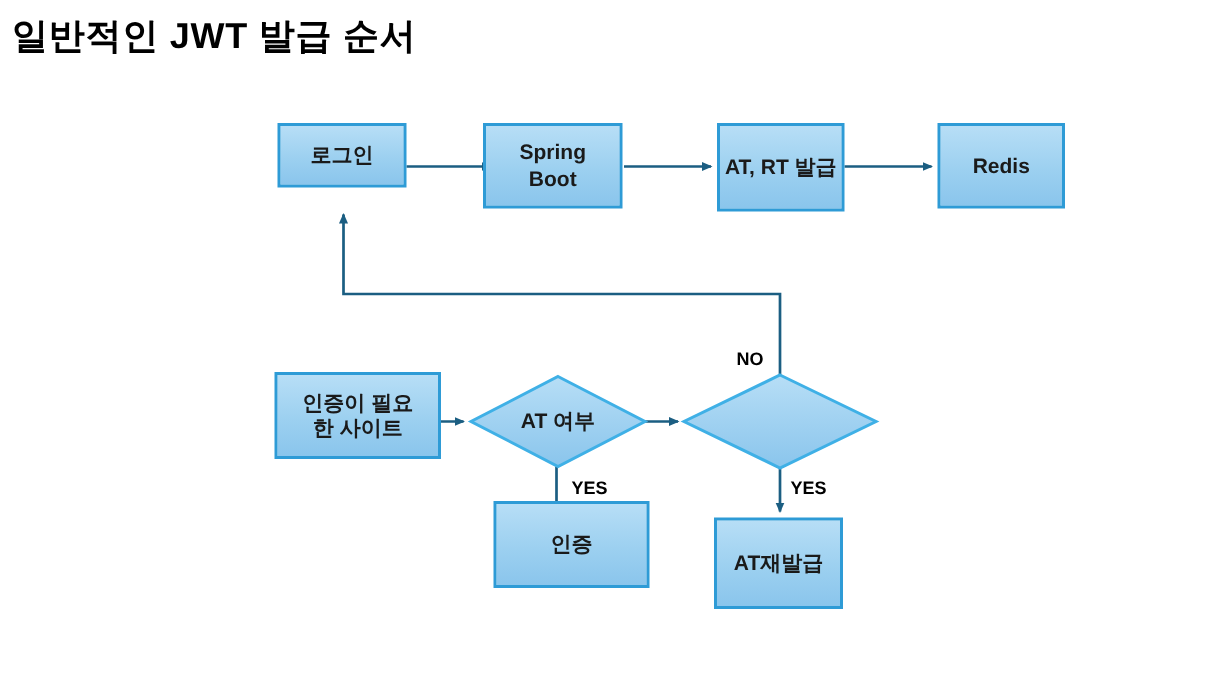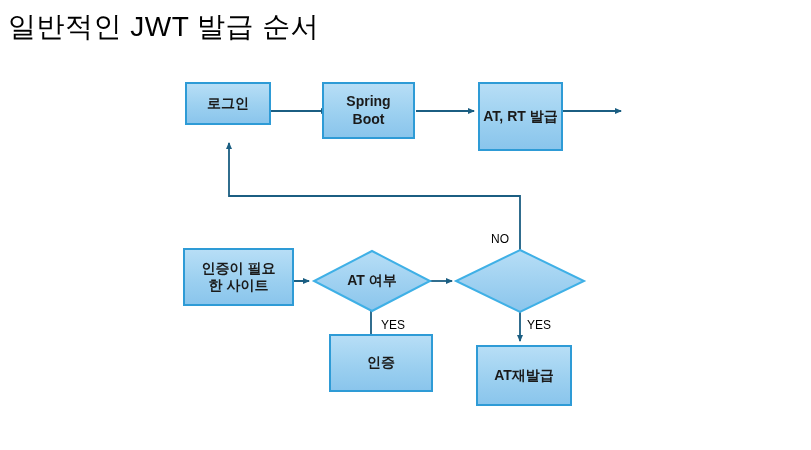--- a/index.html
+++ b/index.html
@@ -8,22 +8,22 @@
     position: relative;
     width: 811px;
     height: 450px;
     background: #ffffff;
     overflow: hidden;
   }
   .page-title {
     position: absolute;
     left: 8px;
     top: 8px;
-    font-size: 28px;
-    font-weight: normal;
+    font-size: 24px;
+    font-weight: bold;
     color: #000000;
     letter-spacing: 0.5px;
     white-space: pre;
     text-align: center;
   }
   .layer {
     position: absolute;
     left: 0; top: 0;
   }
   .node {
@@ -47,21 +47,21 @@
     position: absolute;
     display: flex;
     align-items: center;
     justify-content: center;
     text-align: center;
     pointer-events: none;
   }
   .edge-label {
     position: absolute;
     font-size: 12px;
-    font-weight: normal;
+    font-weight: bold;
     color: #000000;
     white-space: pre;
   }
 </style>
 </head>
 <body>
 
 <div id="canvas">
 
   <div class="page-title">일반적인 JWT 발급 순서</div>
@@ -92,35 +92,38 @@
 
   <div class="node" style="left:185px;top:82px;width:86px;height:43px">
     <span class="node-label">로그인</span>
   </div>
 
   <div class="node" style="left:322px;top:82px;width:93px;height:57px">
     <span class="node-label">Spring
 Boot</span>
   </div>
 
-  <div class="node" style="left:478px;top:82px;width:85px;height:69px">
+  <div class="node" style="left:478px;top:82px;width:85px;height:59px">
     <span class="node-label">AT, RT 발급</span>
   </div>
 
+  <div class="node" style="left:625px;top:82px;width:85px;height:57px">
+    <span class="node-label">Redis</span>
+  </div>
 
   <div class="node" style="left:183px;top:248px;width:111px;height:58px">
     <span class="node-label">인증이 필요
 한 사이트</span>
   </div>
 
   <div class="node" style="left:329px;top:334px;width:104px;height:58px">
     <span class="node-label">인증</span>
   </div>
 
-  <div class="node" style="left:476px;top:345px;width:96px;height:61px">
+  <div class="node" style="left:476px;top:345px;width:86px;height:61px">
     <span class="node-label">AT재발급</span>
   </div>
 
   <div class="diamond-label-wrap" style="left:314px;top:251px;width:116px;height:60px">
     <span class="diamond-label">AT 여부</span>
   </div>
 
   <div class="edge-label" style="left:491px;top:232px">NO</div>
   <div class="edge-label" style="left:381px;top:318px">YES</div>
   <div class="edge-label" style="left:527px;top:318px">YES</div>

